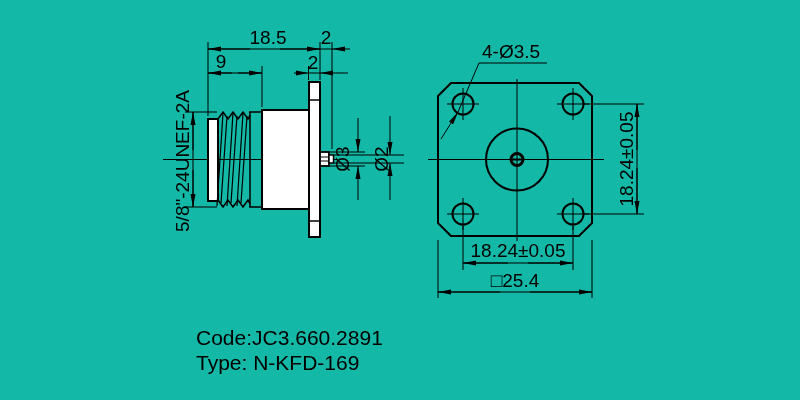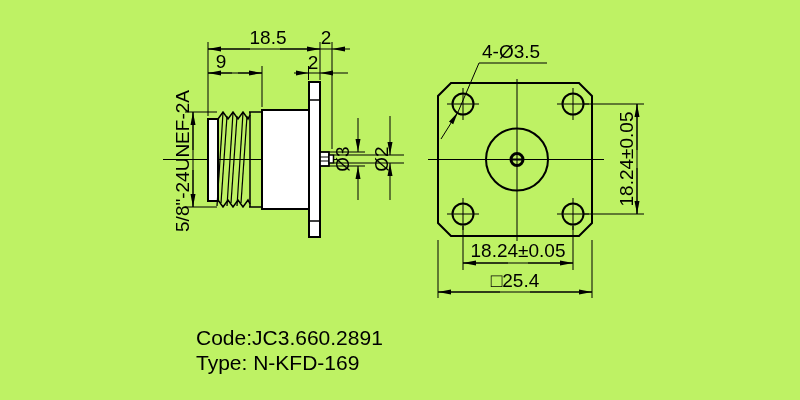--- a/index.html
+++ b/index.html
@@ -1,16 +1,16 @@
 <!DOCTYPE html>
 <html><head>
 <meta charset="utf-8">
 <style>
   html,body{margin:0;padding:0;background:#fff;}
-  #stage{position:relative;width:800px;height:400px;background:#bef264;overflow:hidden;
+  #stage{position:relative;width:800px;height:400px;background:#14b8a6;overflow:hidden;
          font-family:"Liberation Sans",sans-serif;}
   svg{display:block;}
   .obj{stroke:#000;stroke-width:2;fill:#fff;stroke-linejoin:miter;}
   .obj-nf{stroke:#000;stroke-width:2;fill:none;}
   .med{stroke:#000;stroke-width:1.5;fill:none;}
   .thin{stroke:#000;stroke-width:1;fill:none;}
   .hatch{stroke:#000;stroke-width:1.2;fill:none;}
   .dimtext{font-family:"Liberation Sans",sans-serif;font-size:19px;fill:#000;}
   .foottext{font-family:"Liberation Sans",sans-serif;font-size:21px;fill:#000;}
 </style>

